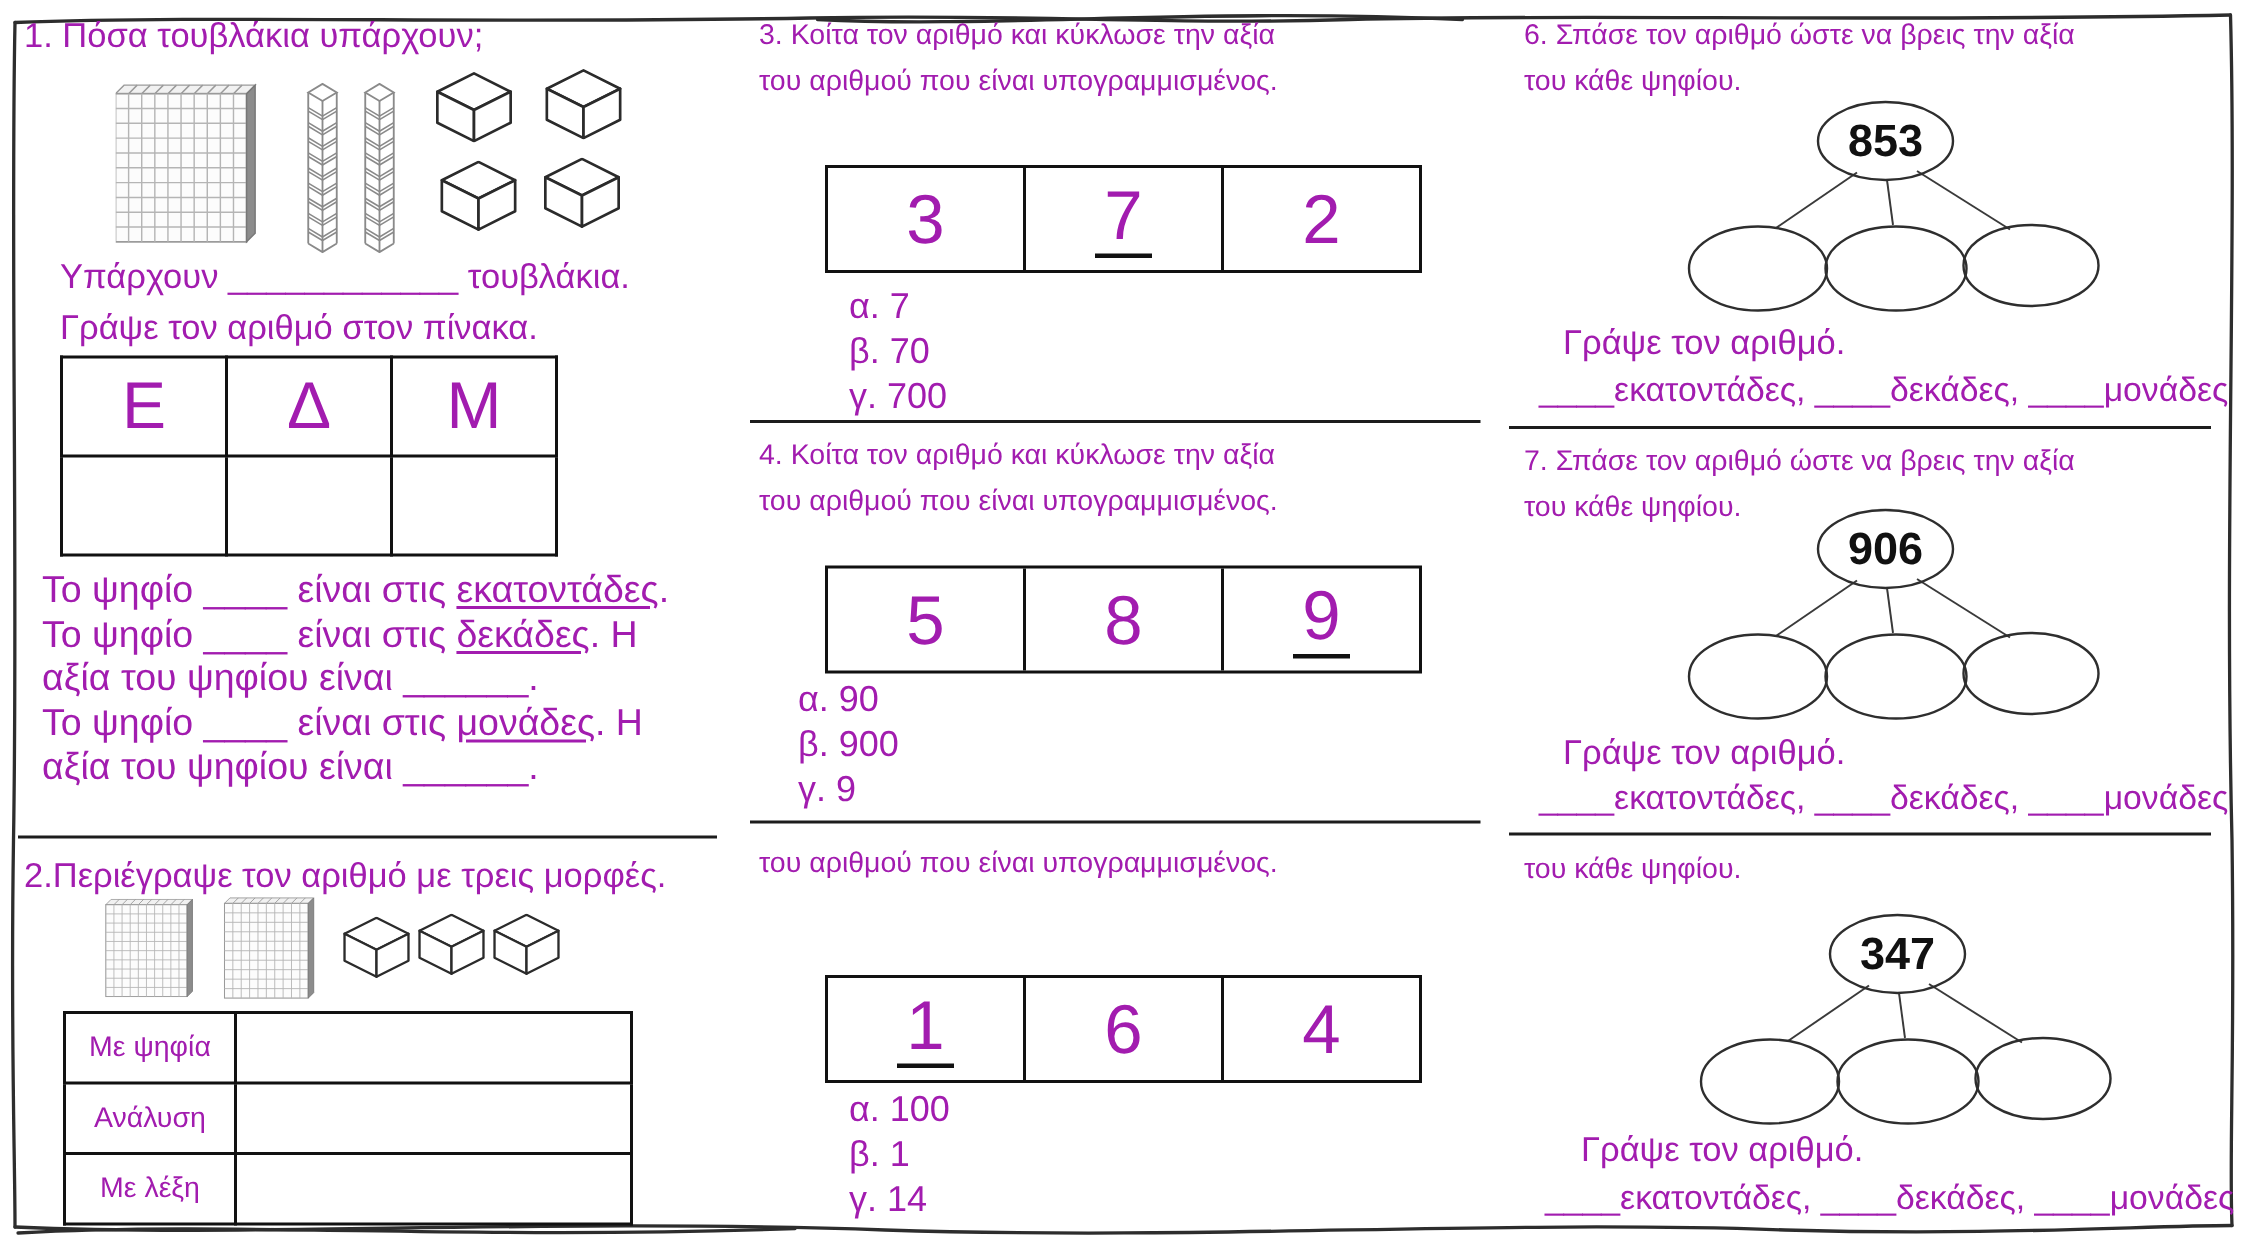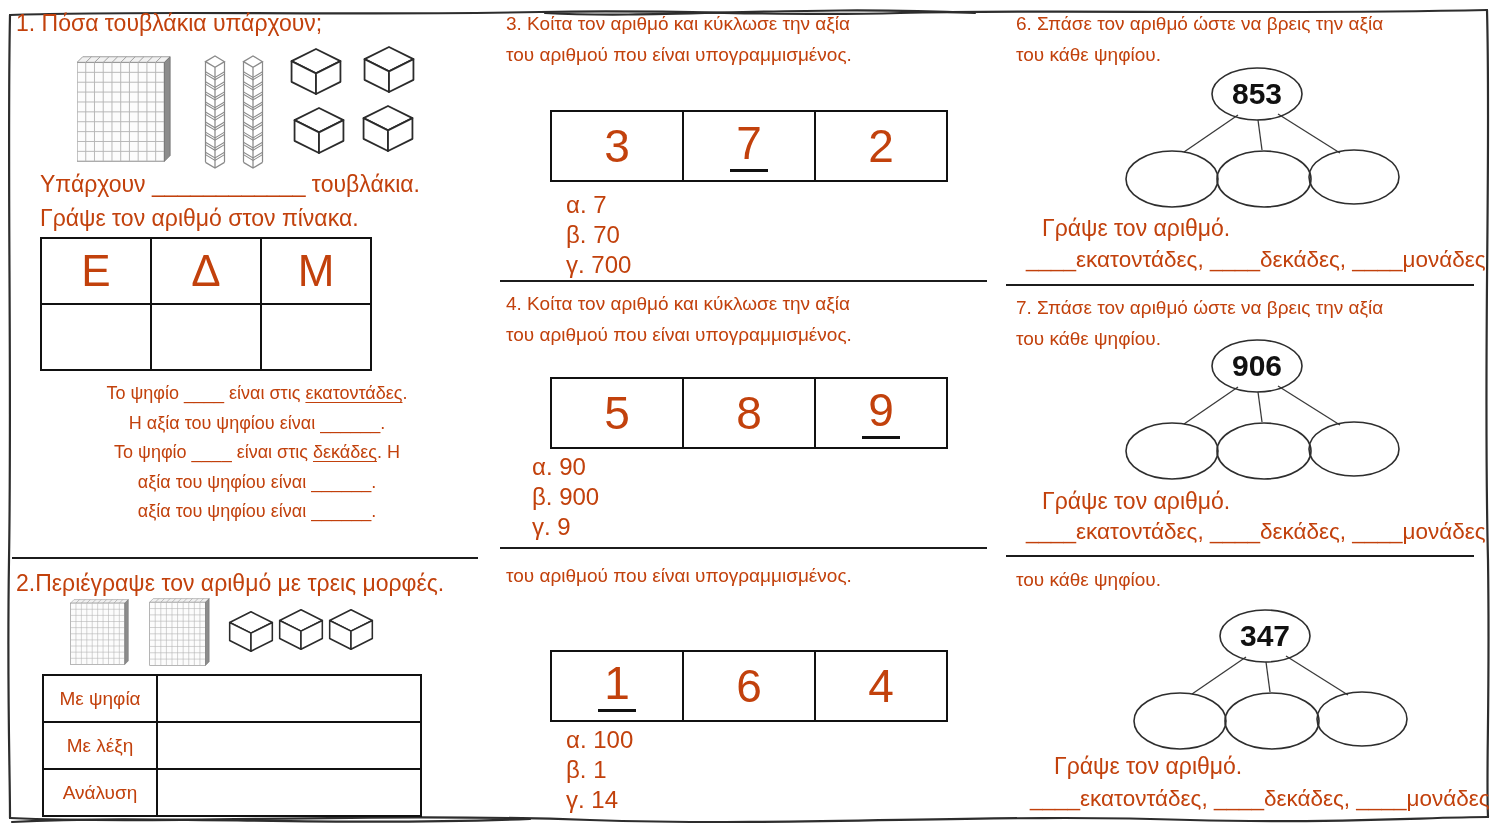--- a/index.html
+++ b/index.html
@@ -1,22 +1,22 @@
 <!DOCTYPE html>
 <html><head>
 <meta charset="utf-8">
 <style>
   html,body{margin:0;padding:0;background:#fff;}
   .page{position:relative;width:1500px;height:833px;background:#ffffff;
-        font-family:"Liberation Sans",sans-serif;color:#c2410c;overflow:hidden;}
+        font-family:"Liberation Sans",sans-serif;color:#a21caf;overflow:hidden;}
   .abs{position:absolute;}
   .title{font-size:23px;white-space:nowrap;}
   .title2{font-size:19px;line-height:31px;white-space:nowrap;}
   .text{font-size:23px;white-space:nowrap;}
-  .statements{font-size:18px;line-height:29.6px;white-space:nowrap;text-align:center;}
+  .statements{font-size:25px;line-height:29.6px;white-space:nowrap;}
   .ul{text-decoration:underline;text-underline-offset:3px;}
   .divider{position:absolute;height:0;border-top:2.4px solid #1c1c1c;}
   .pv-table{border-collapse:collapse;}
   .pv-table th,.pv-table td{border:2.5px solid #111;}
   .pv-table th{width:106px;height:62px;font-size:44px;font-weight:400;text-align:center;vertical-align:middle;}
   .pv-table td{height:62px;}
   .form-table{border-collapse:collapse;font-size:19px;}
   .form-table td{border:2.2px solid #111;}
   .form-table .lbl{width:110px;height:43px;text-align:center;vertical-align:middle;margin-top:11px;}
   .form-table .val{width:260px;}
@@ -104,23 +104,23 @@
       <tr>
         <td></td>
         <td></td>
         <td></td>
       </tr>
     </tbody>
       </table>
 
     <div class="statements abs" style="left:28px;top:379px;width:458px">
       <div><span>Το ψηφίο ____ είναι στις </span><span class="ul">εκατοντάδες</span><span>.</span></div>
-      <div><span>Η αξία του ψηφίου είναι ______.</span><span class="ul"></span><span></span></div>
       <div><span>Το ψηφίο ____ είναι στις </span><span class="ul">δεκάδες</span><span>. Η</span></div>
       <div><span>αξία του ψηφίου είναι ______.</span><span class="ul"></span><span></span></div>
+      <div><span>Το ψηφίο ____ είναι στις </span><span class="ul">μονάδες</span><span>. Η</span></div>
       <div><span>αξία του ψηφίου είναι ______.</span><span class="ul"></span><span></span></div>
     </div>
   </section>
 
   <div class="divider" style="left:12px;top:557px;width:466px"></div>
 
   <section>
     <div class="title abs" style="left:16px;top:570px">2.Περιέγραψε τον αριθμό με τρεις μορφές.</div>
 
     <svg class="abs" style="left:70px;top:599px" width="60" height="66">
@@ -139,25 +139,25 @@
         <use href="#sym-cube"></use>
       </svg>
 
     <table class="form-table abs" style="left:42px;top:674px">
       <tbody>
           <tr>
         <td class="lbl">Με ψηφία</td>
         <td class="val"></td>
       </tr>
       <tr>
+        <td class="lbl">Ανάλυση</td>
+        <td class="val"></td>
+      </tr>
+      <tr>
         <td class="lbl">Με λέξη</td>
-        <td class="val"></td>
-      </tr>
-      <tr>
-        <td class="lbl">Ανάλυση</td>
         <td class="val"></td>
       </tr>
     </tbody>
       </table>
   </section>
 
   <section>
     <div class="title2 abs" style="left:506px;top:8px">
       <div>3. Κοίτα τον αριθμό και κύκλωσε την αξία</div>
       <div>του αριθμού που είναι υπογραμμισμένος.</div>

